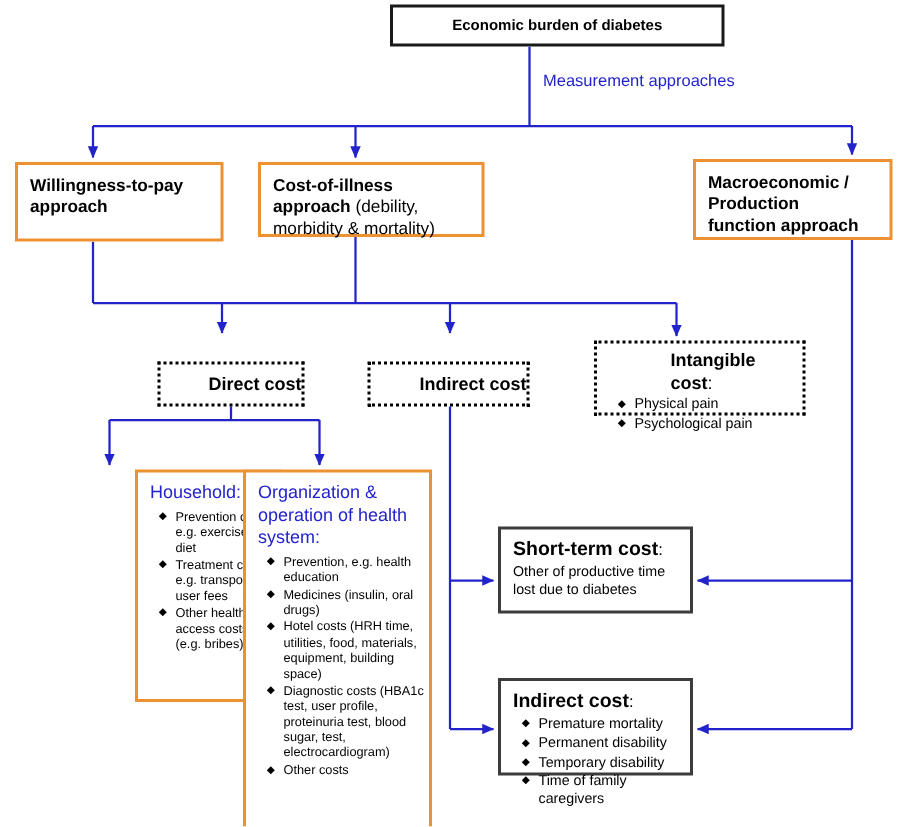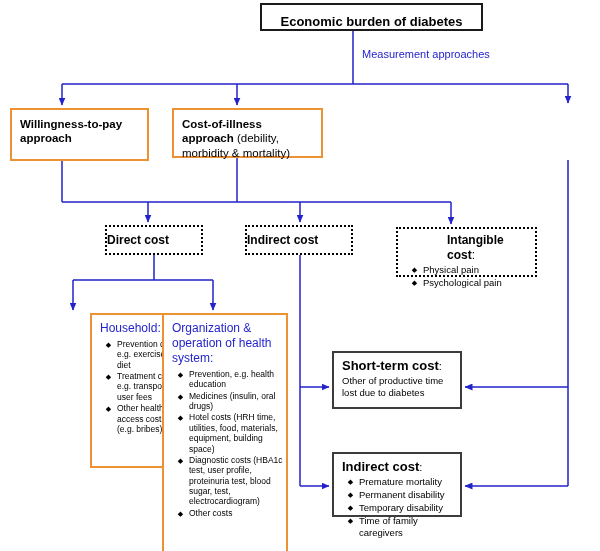--- a/index.html
+++ b/index.html
@@ -7,26 +7,26 @@
     position:relative;width:600px;height:551px;background:#ffffff;
     font-family:"Liberation Sans", sans-serif;color:#000;overflow:hidden;
   }
   svg.wires{position:absolute;left:0;top:0;}
   .box{position:absolute;background:#ffffff;box-sizing:border-box;}
   .b-black{border:2px solid #1a1a1a;}
   .b-orange{border:2px solid #ed9233;}
   .b-dotted{border:2px dotted #000000;}
   .b-gray{border:2px solid #3c3c3c;}
 
-  .title-box{display:flex;align-items:flex-end;justify-content:center;
-    font-weight:bold;font-size:13px;}
+  .title-box{display:flex;align-items:center;justify-content:center;
+    font-weight:bold;font-size:10px;}
   .approach{padding:7px 6px 4px 8px;font-weight:bold;font-size:11.5px;line-height:1.25;}
   .approach .note{font-weight:normal;}
-  .costlabel{display:flex;align-items:center;justify-content:flex-start;
-    font-weight:bold;font-size:12px;}
+  .costlabel{display:flex;align-items:center;justify-content:flex-end;
+    font-weight:bold;font-size:12px;margin-top:16px;}
   .flabel{position:absolute;font-size:11px;color:#2323cc;}
 
   .detailbox{padding:4px 4px 4px 8px;font-size:9.5px;line-height:1.25;}
   .detailbox .hd{font-weight:bold;font-size:12px;margin-bottom:1px;padding-left:41px;}
   .detailbox .hd .colon{font-weight:normal;}
   .smallbox{padding:6px 3px 4px 8px;font-size:8.5px;line-height:1.22;}
   .smallbox .hd-blue{font-size:12px;color:#2323cc;margin-bottom:3px;line-height:1.25;}
   .rightbox{padding:5px 5px 4px 8px;font-size:9.5px;line-height:1.25;}
   .rightbox .hd{font-weight:bold;font-size:13px;margin-bottom:1px;}
   .rightbox .hd .colon{font-weight:normal;font-size:11px;}
@@ -76,20 +76,25 @@
     <span>Willingness-to-pay approach</span>
   </div>
 
   <div class="box b-orange approach" style="left:172px;top:108px;width:151px;height:50px;">
     <div><span>Cost-of-illness</span></div>
     <div><span>approach</span>
       <span class="note">(debility,</span></div>
     <div class="note">morbidity &amp; mortality)</div>
   </div>
 
+  <div class="box b-orange approach" style="left:462px;top:106px;width:133px;height:54px;">
+    <div>Macroeconomic /</div>
+    <div>Production</div>
+    <div>function approach</div>
+  </div>
 
   <div class="box b-dotted costlabel" style="left:105px;top:225px;width:98px;height:30px;">
     <span>Direct cost</span>
   </div>
 
   <div class="box b-dotted costlabel" style="left:245px;top:225px;width:108px;height:30px;">
     <span>Indirect cost</span>
   </div>
 
   <div class="box b-dotted detailbox" style="left:396px;top:227px;width:141px;height:50px;">

